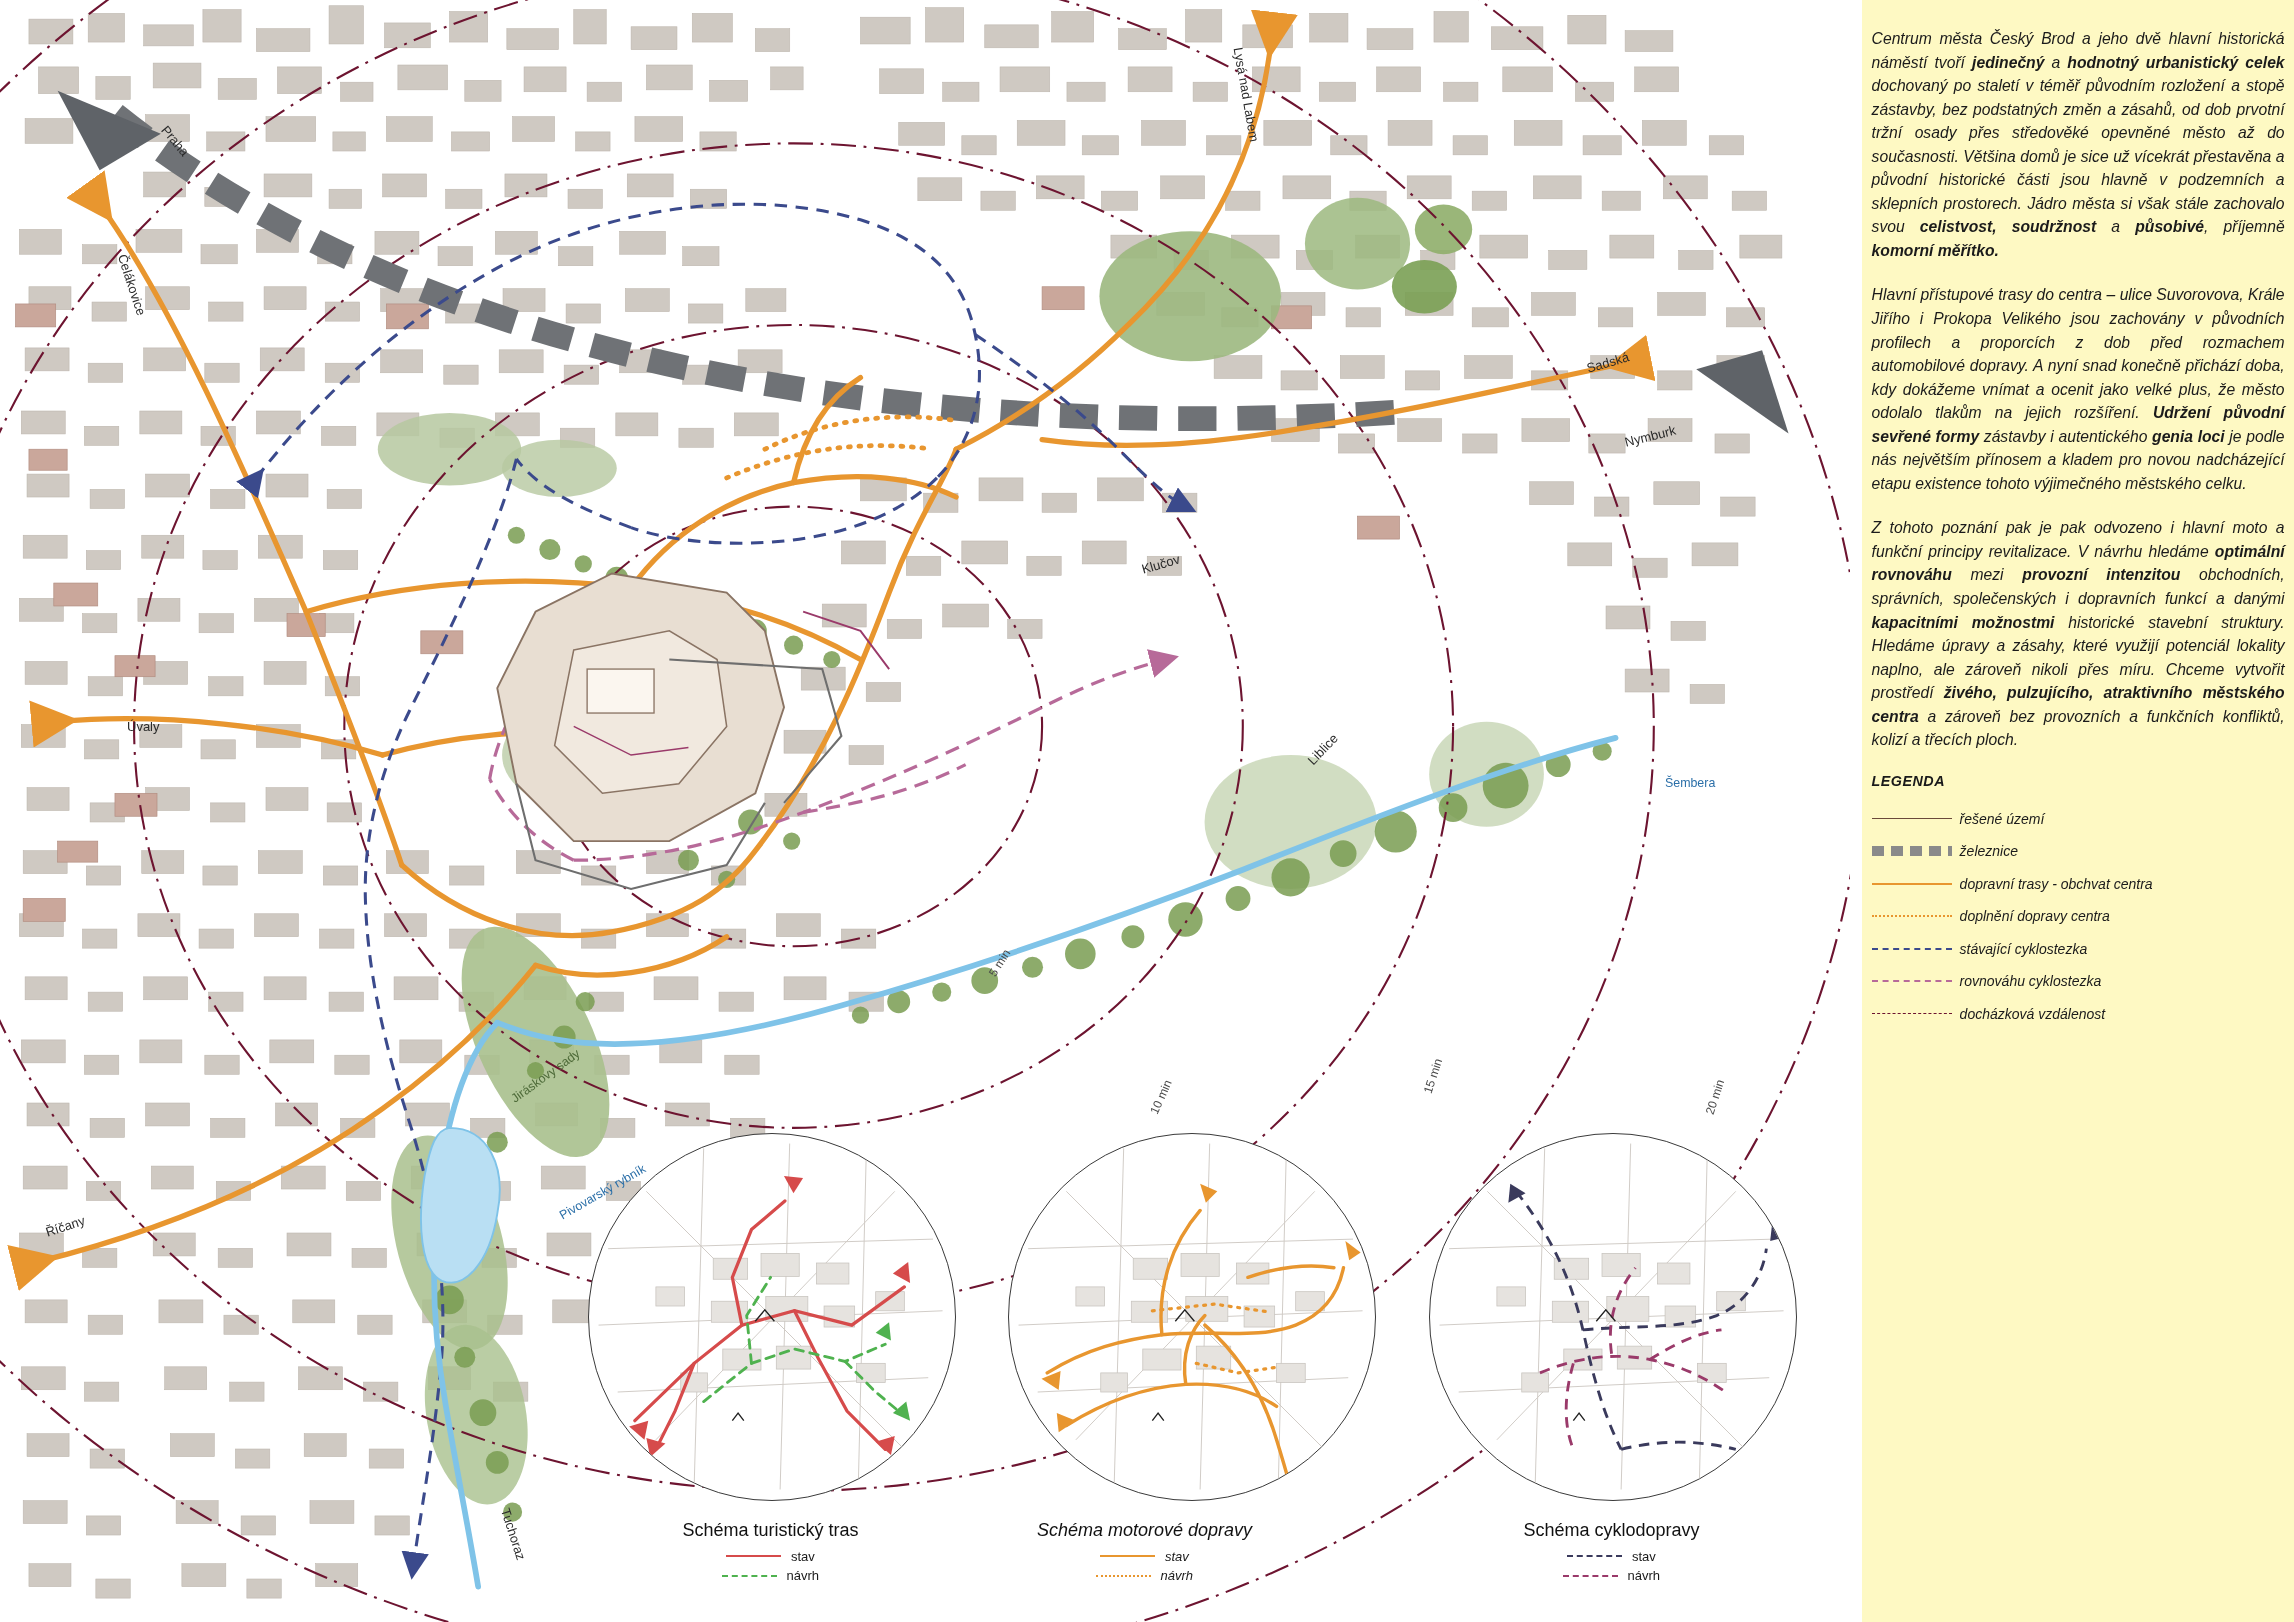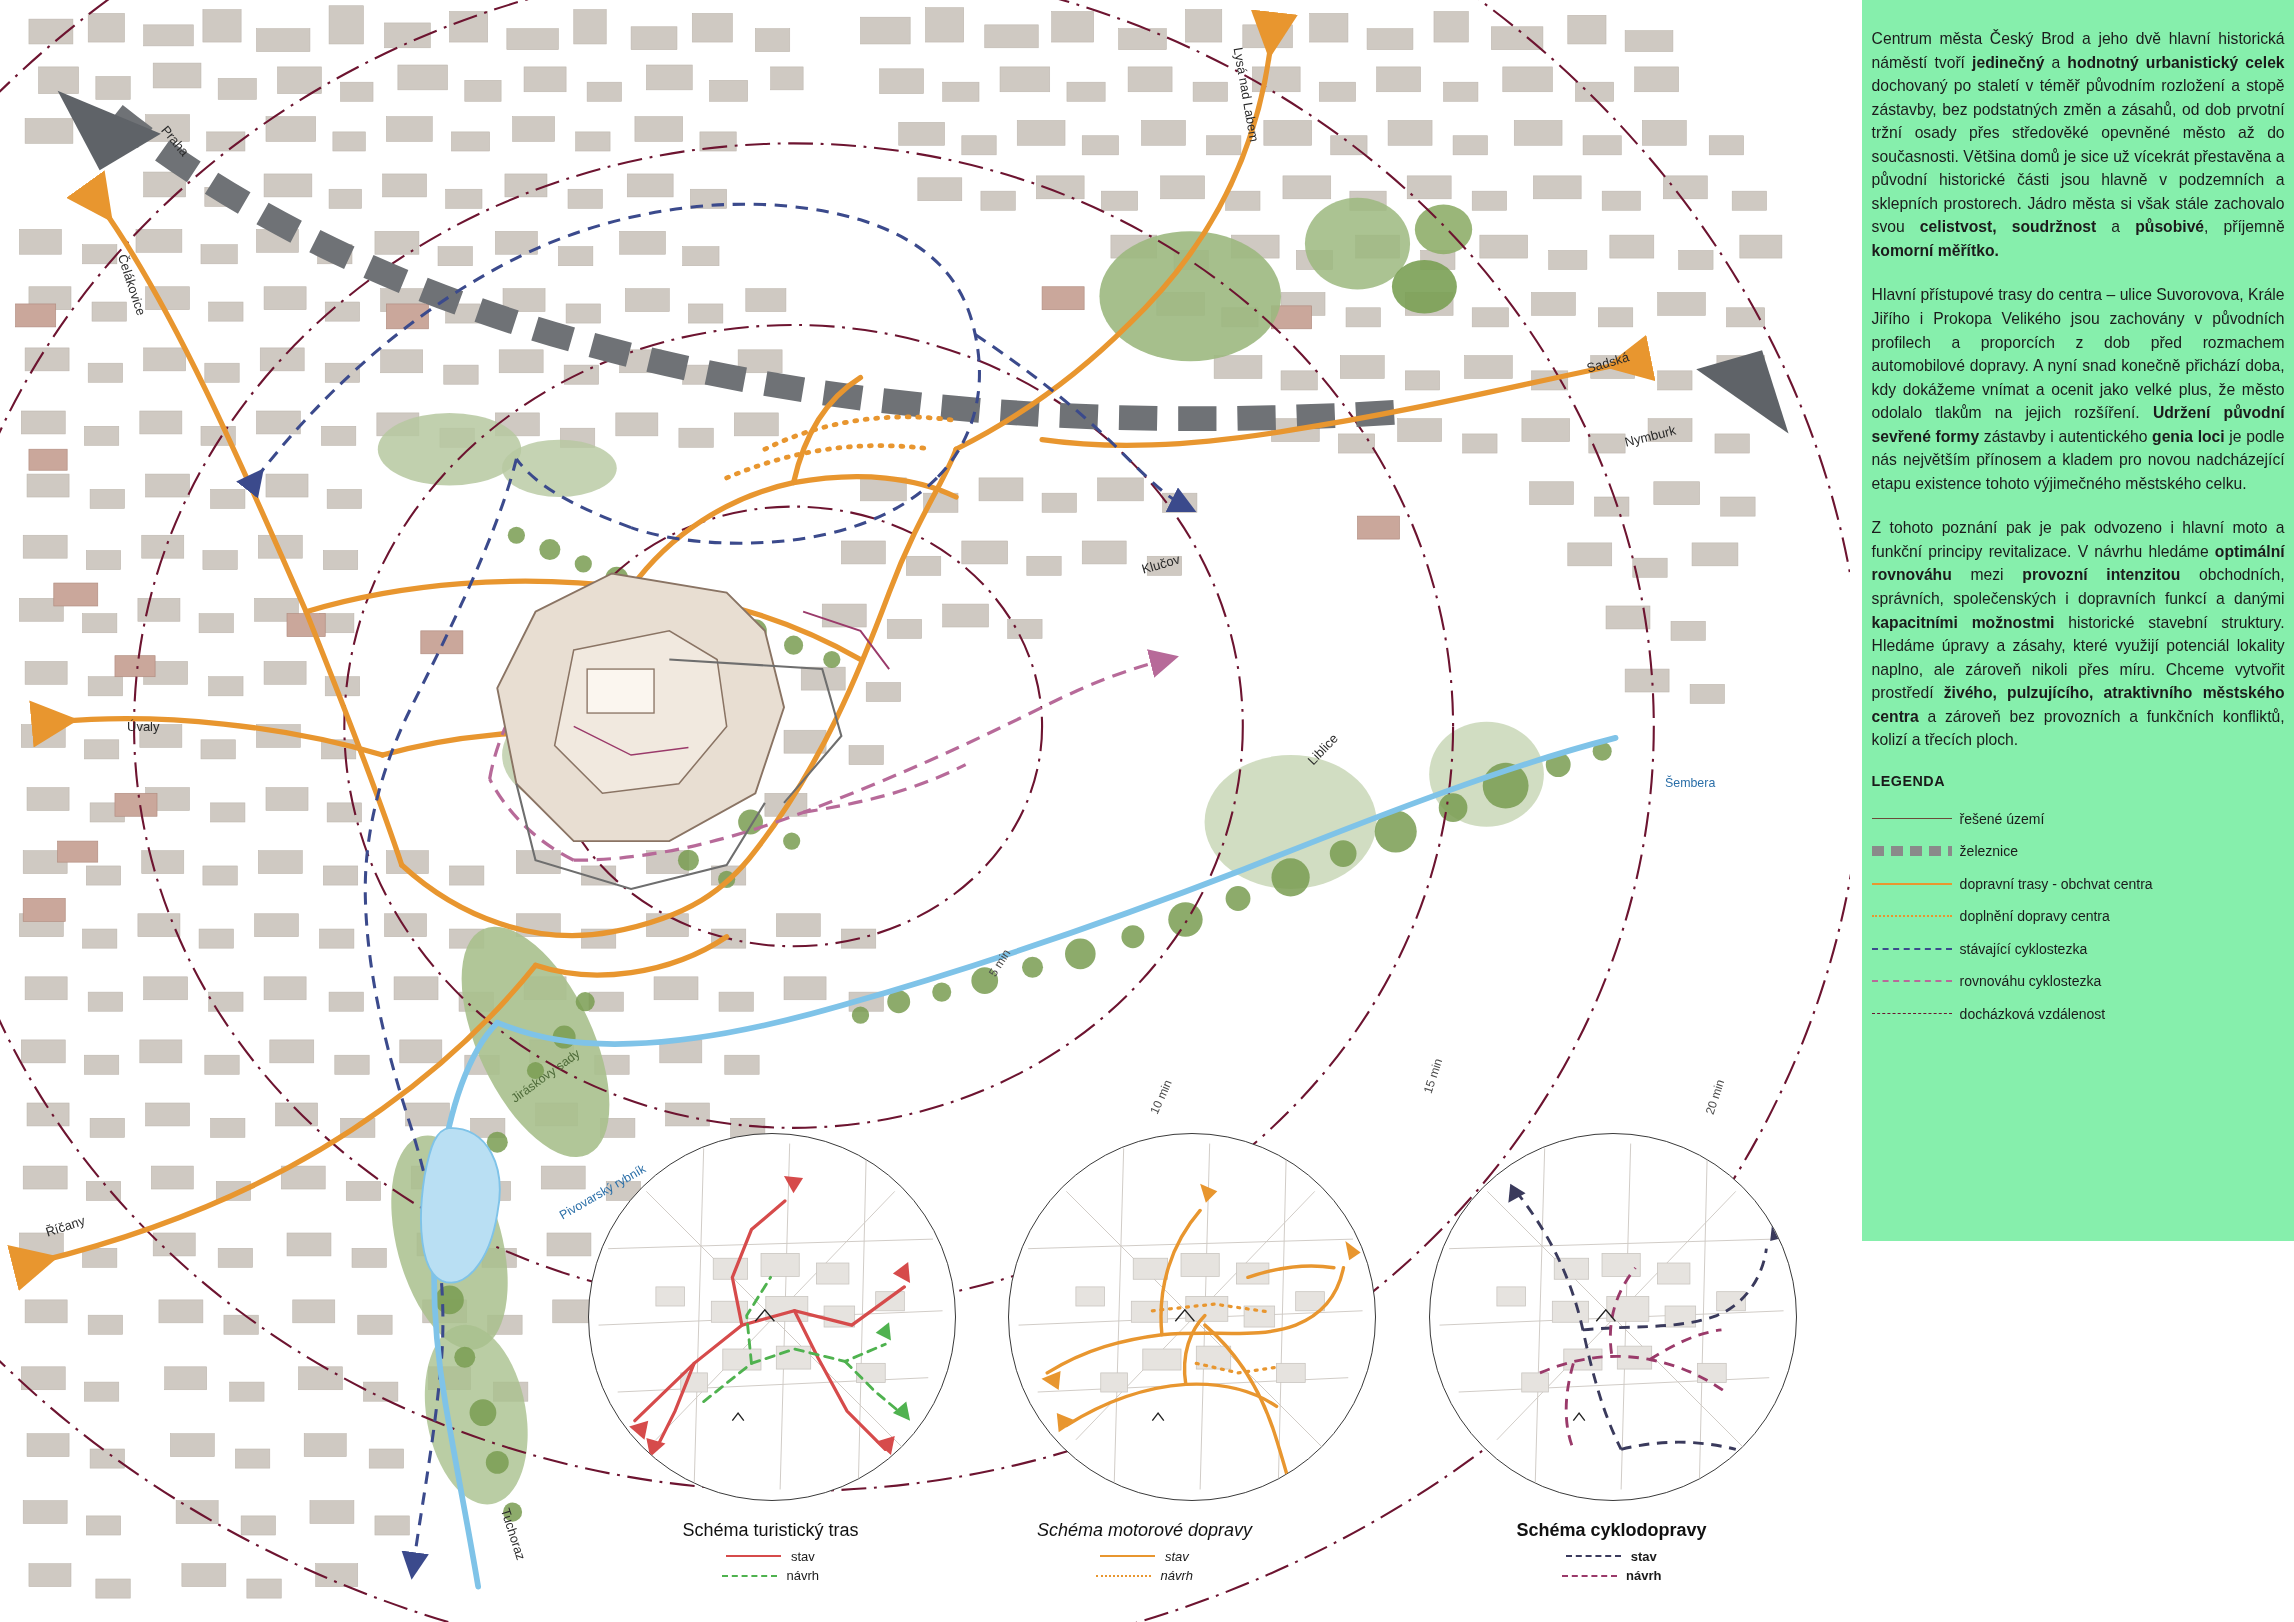--- a/index.html
+++ b/index.html
@@ -1,21 +1,21 @@
 <!DOCTYPE html>
 <html lang="cs"><head>
 <meta charset="utf-8">
 <style>
   html,body{margin:0;padding:0;background:#ffffff;}
   body{width:2294px;height:1622px;position:relative;overflow:hidden;
        font-family:"Liberation Sans", sans-serif;color:#1a1a1a;}
 
   
   #map-panel{position:absolute;left:0;top:0;width:1850px;height:1622px;overflow:hidden;background:#fff;}
-  #text-panel{position:absolute;left:1862px;top:0;width:432px;height:1241px;background:#86efac;}
+  #text-panel{position:absolute;left:1862px;top:0;width:432px;height:1622px;background:#fef9c3;font-style:italic;}
 
   
   .para{font-size:15.7px;line-height:1.5;text-align:justify;color:#1b1b1b;margin:0 0 21px 0;}
   .para b{font-weight:bold;}
   #text-inner{position:absolute;left:9.6px;top:27px;width:413px;}
 
   .legend-title{font-size:14.3px;font-weight:bold;letter-spacing:0.5px;margin:11.5px 0 13.4px 0;}
   .legend-row{display:flex;align-items:center;height:32.5px;}
   .legend-key{width:88px;flex:0 0 88px;display:flex;align-items:center;height:32.5px;}
   .legend-label{font-size:14px;color:#1b1b1b;}
@@ -833,21 +833,21 @@
         <path d="M190 230 C 185 195, 195 165, 215 140"></path>
         <path d="M230 236 C 255 220, 280 208, 305 205"></path>
         <path d="M150 240 C 140 275, 140 305, 150 330"></path>
       </g>
       <g stroke="#222" stroke-width="1.4" fill="none">
         <path d="M174 196 l10 -12 l10 12"></path>
           <path d="M150 300 l6 -8 l6 8"></path>
       </g>
     </svg>
   </div>
-  <div class="inset-caption" style="left:1449px;top:1520px;font-weight:bold;">
+  <div class="inset-caption" style="left:1449px;top:1520px;">
     <div class="cap-title">Schéma cyklodopravy</div>
     <div class="cap-legend">
       <div class="cap-row">
         <span class="cap-key" style="border-top:2.9px dashed #3a3a5c;"></span>
         <span>stav</span>
       </div>
       <div class="cap-row">
         <span class="cap-key" style="border-top:2.9px dashed #9a3a6a;"></span>
         <span>návrh</span>
       </div>

